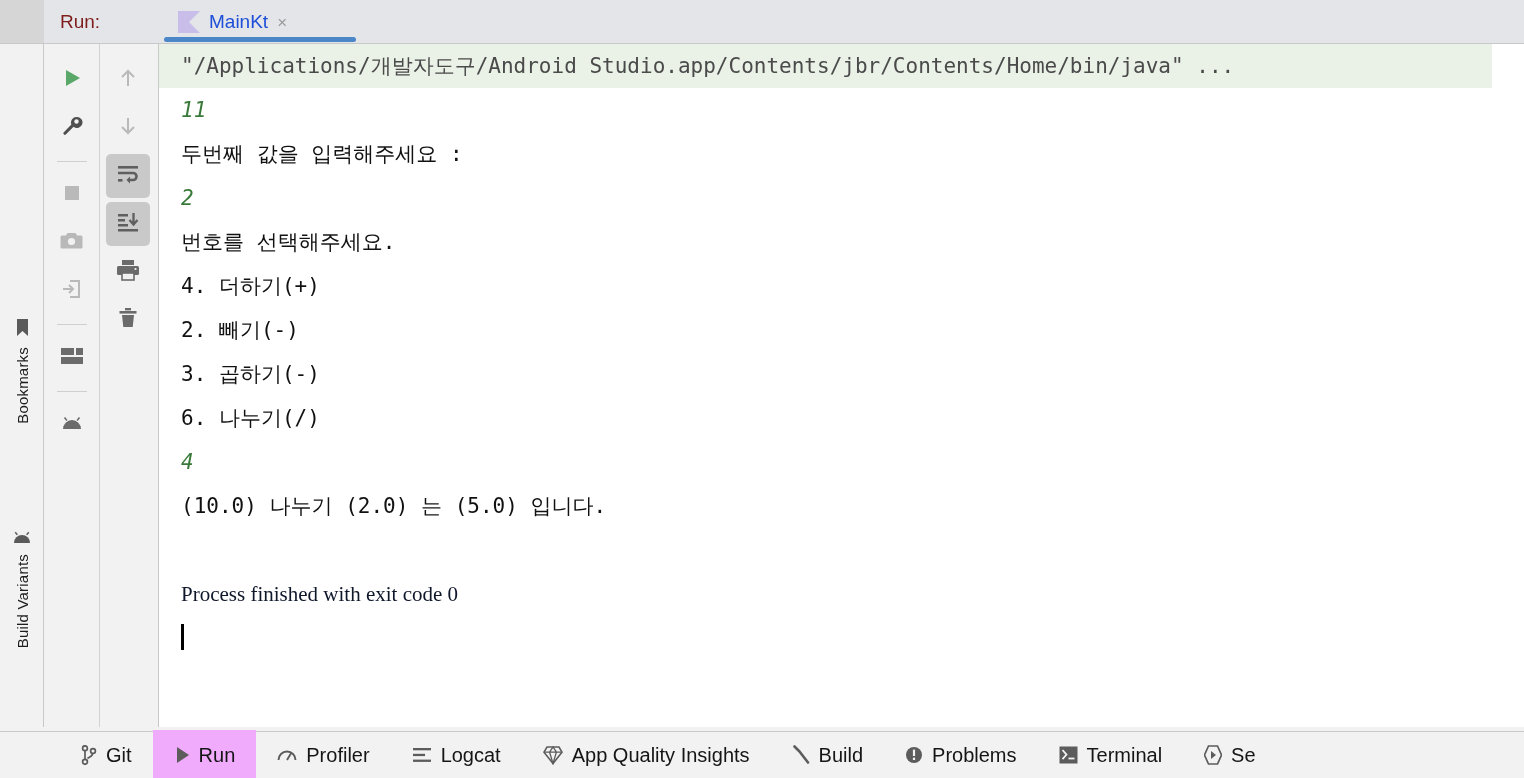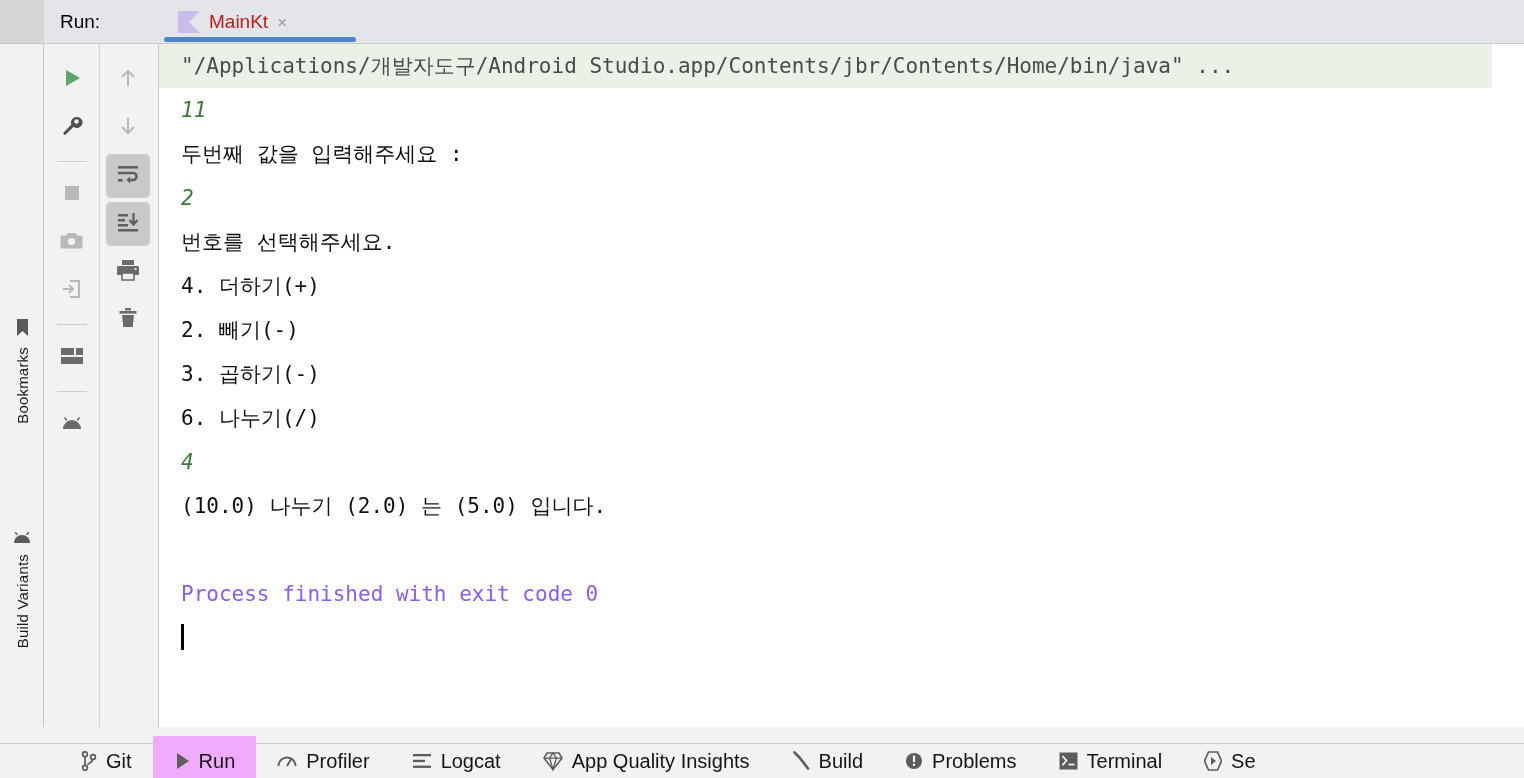--- a/index.html
+++ b/index.html
@@ -55,63 +55,63 @@
   .tb-btn.pressed { background: #c9c9c9; }
   .tb-sep { width: 30px; height: 1px; background: #cfcfcf; margin: 7px 0; }
 
   
   .run-header {
     position: absolute; left: 44px; top: 0; right: 0; height: 44px;
     background: #e3e5e9; border-bottom: 1px solid #c9c9c9;
   }
   .run-label {
     position: absolute; left: 16px; top: 11px;
-    font-size: 19px; color: #000000;
+    font-size: 19px; color: #7f1d1d;
   }
   .run-tab {
     position: absolute; left: 120px; top: 0; height: 44px;
     display: flex; align-items: center; gap: 9px;
     padding: 0 12px 0 14px;
   }
   .kt-icon {
     width: 22px; height: 22px;
     background: #c9bdea;
     clip-path: polygon(0 0, 100% 0, 50% 50%, 100% 100%, 0 100%);
   }
-  .tab-title { font-size: 19px; color: #b91c1c; }
+  .tab-title { font-size: 19px; color: #1d4ed8; }
   .tab-close { font-size: 17px; color: #9a9a9a; line-height: 1; }
   .tab-underline {
     position: absolute; left: 120px; top: 37px;
     width: 192px; height: 5px; border-radius: 3px; background: #4a86c8;
   }
 
   
   .console {
     position: absolute; left: 159px; top: 44px;
     width: 1365px; height: 683px;
     background: #ffffff; overflow: hidden;
   }
   .cline {
     font-family: "DejaVu Sans Mono", "Liberation Mono", monospace;
     font-size: 21px; line-height: 44px; height: 44px;
     color: #111111; white-space: pre; padding-left: 22px;
   }
   .cline.cmd     { background: #eaf1e7; color: #4a4a4a; display: inline-block;
                    width: 1333px; }
   .cline.stdin   { color: #397a3a; font-style: italic; }
-  .cline.finish  { color: #8b5cf6; }
+  .cline.finish  { color: #0f172a; font-family: Liberation Serif, serif; }
   .cline.blank   { height: 44px; }
   .caret {
     display: inline-block; width: 3px; height: 26px;
     background: #000; vertical-align: -5px;
   }
 
   
   .statusbar {
-    position: absolute; left: 0; bottom: 0; width: 1524px; height: 35px;
+    position: absolute; left: 0; bottom: 0; width: 1524px; height: 47px;
     background: #f2f2f2; border-top: 1px solid #c9c9c9;
     display: flex; align-items: center;
   }
   .sb-spacer { width: 60px; height: 100%; }
   .sb-item {
     height: 51px; display: flex; align-items: center; gap: 9px;
     padding: 0 21px; font-size: 20px; color: #151515; white-space: nowrap;
   }
   .sb-item.active { background: #f0abfc; }
   .sb-ico { display: flex; align-items: center; color: #5c5c5c; }

